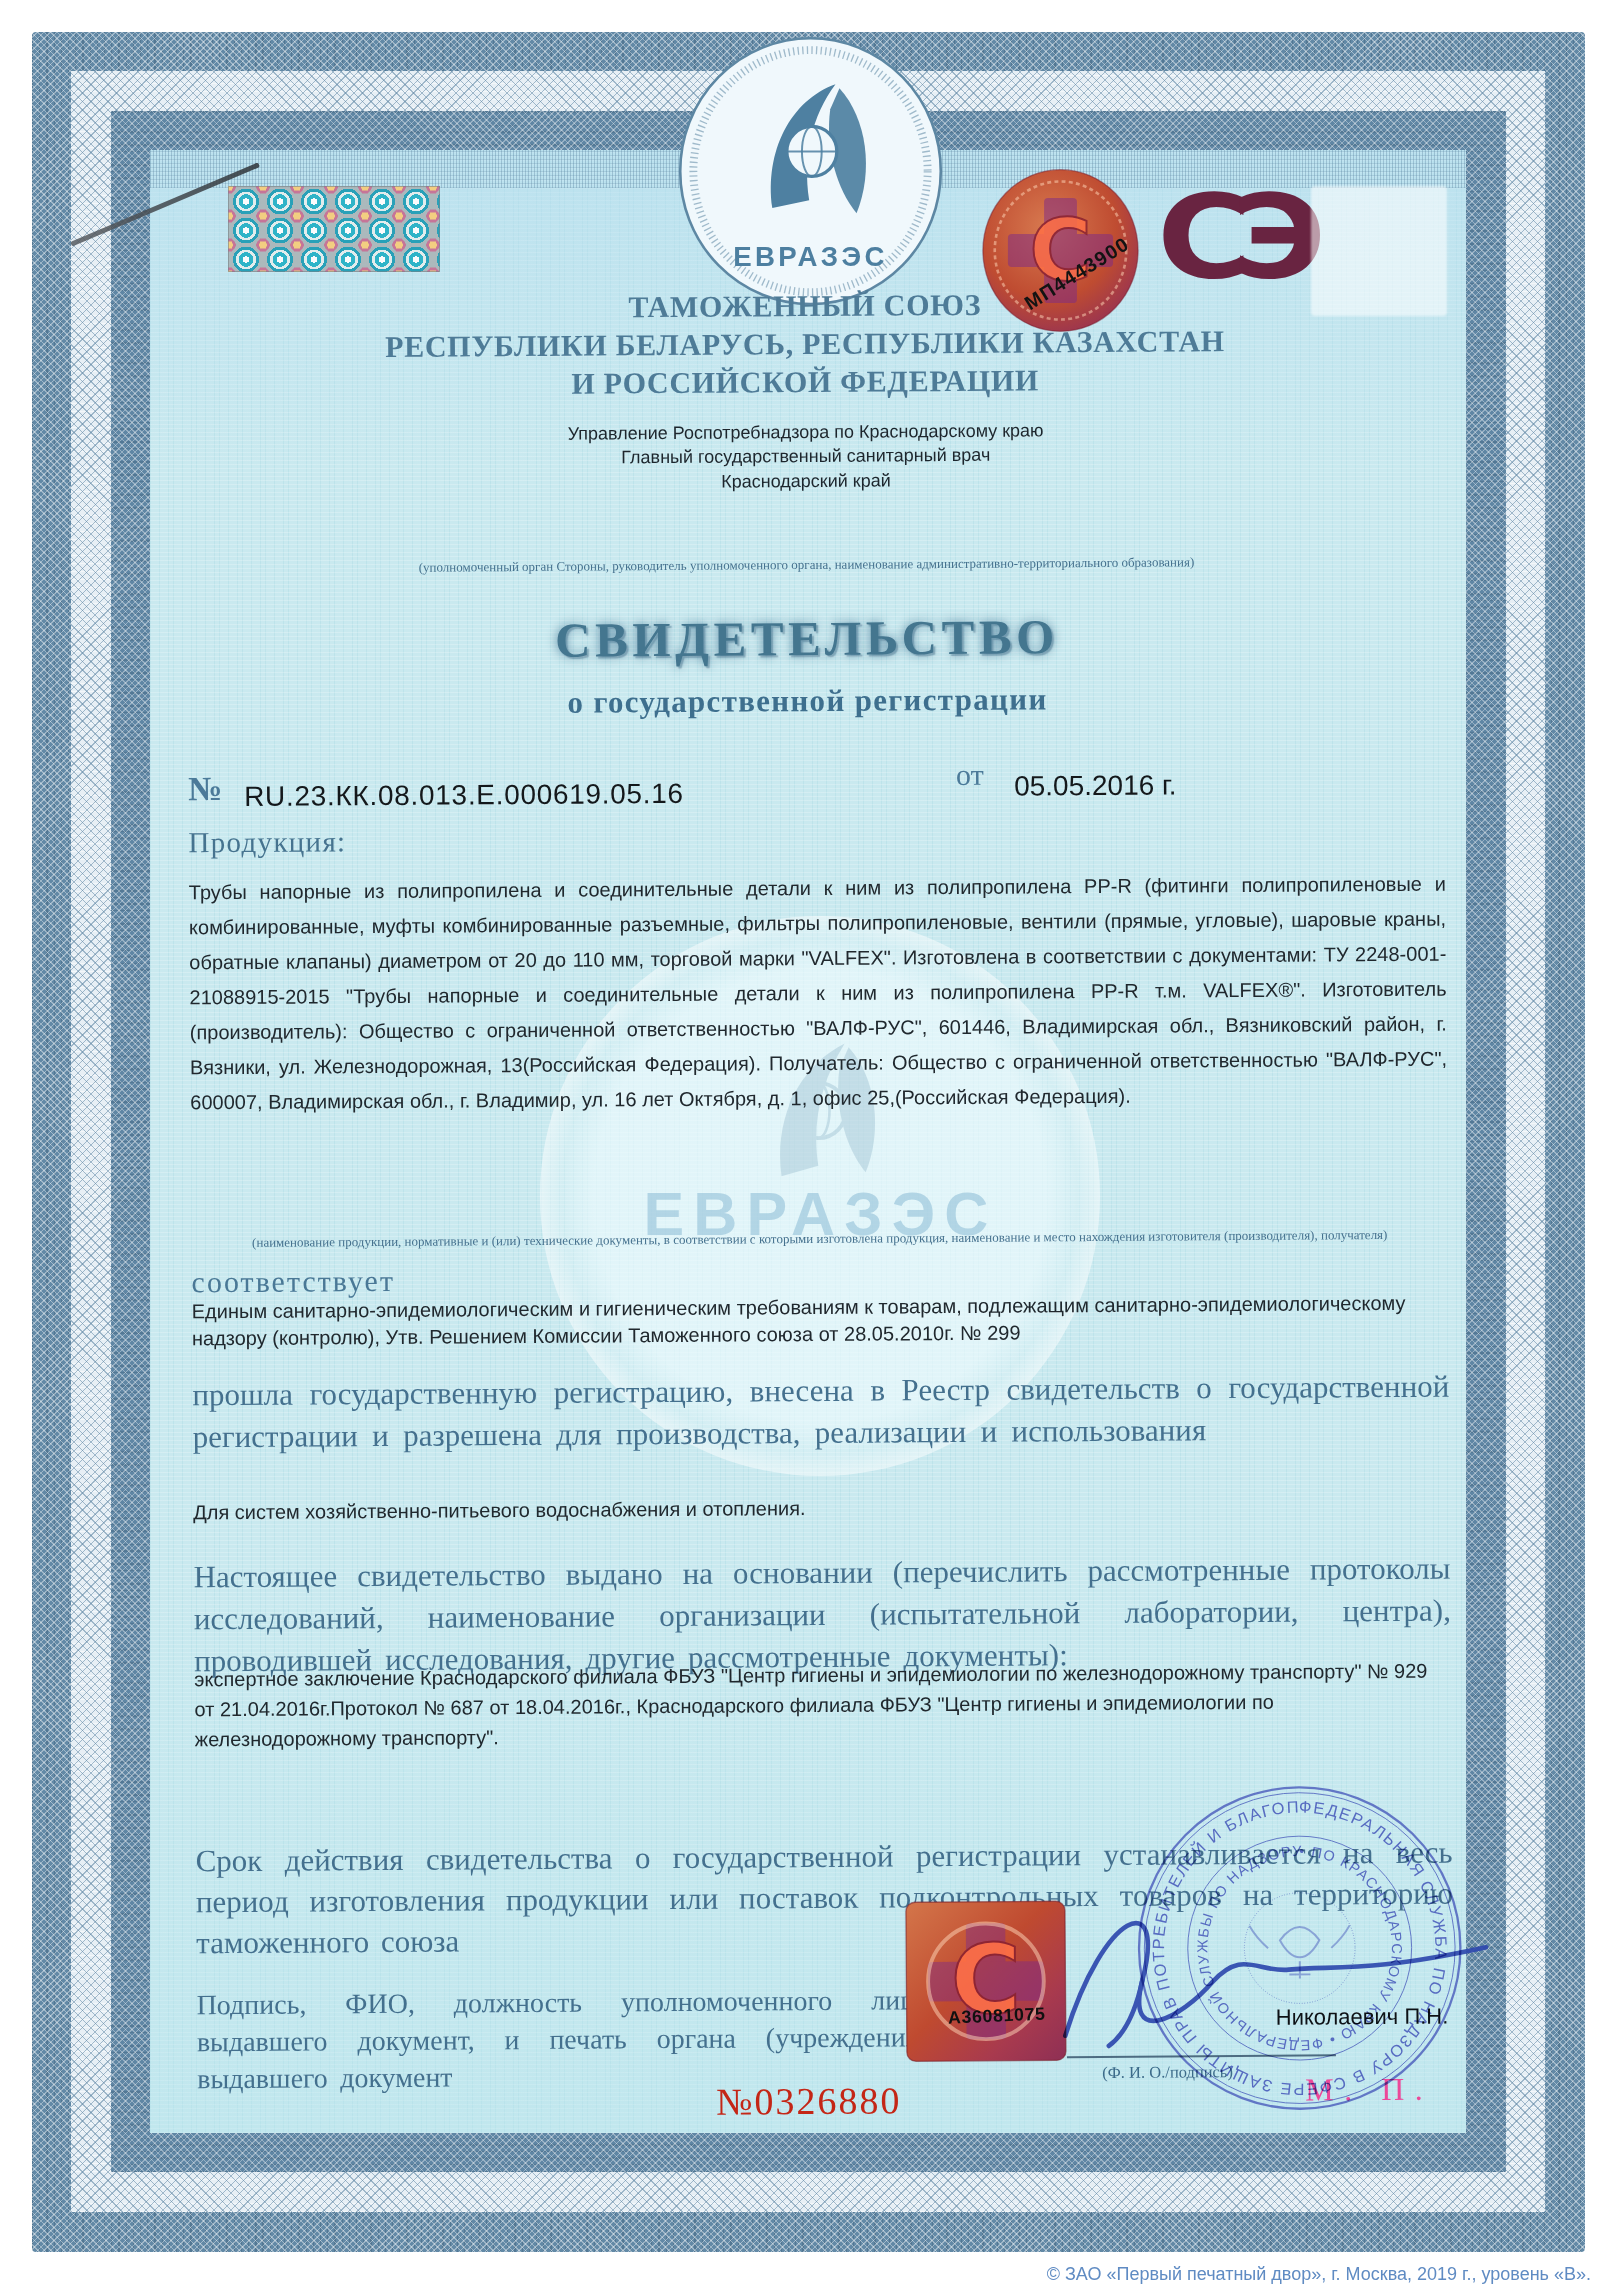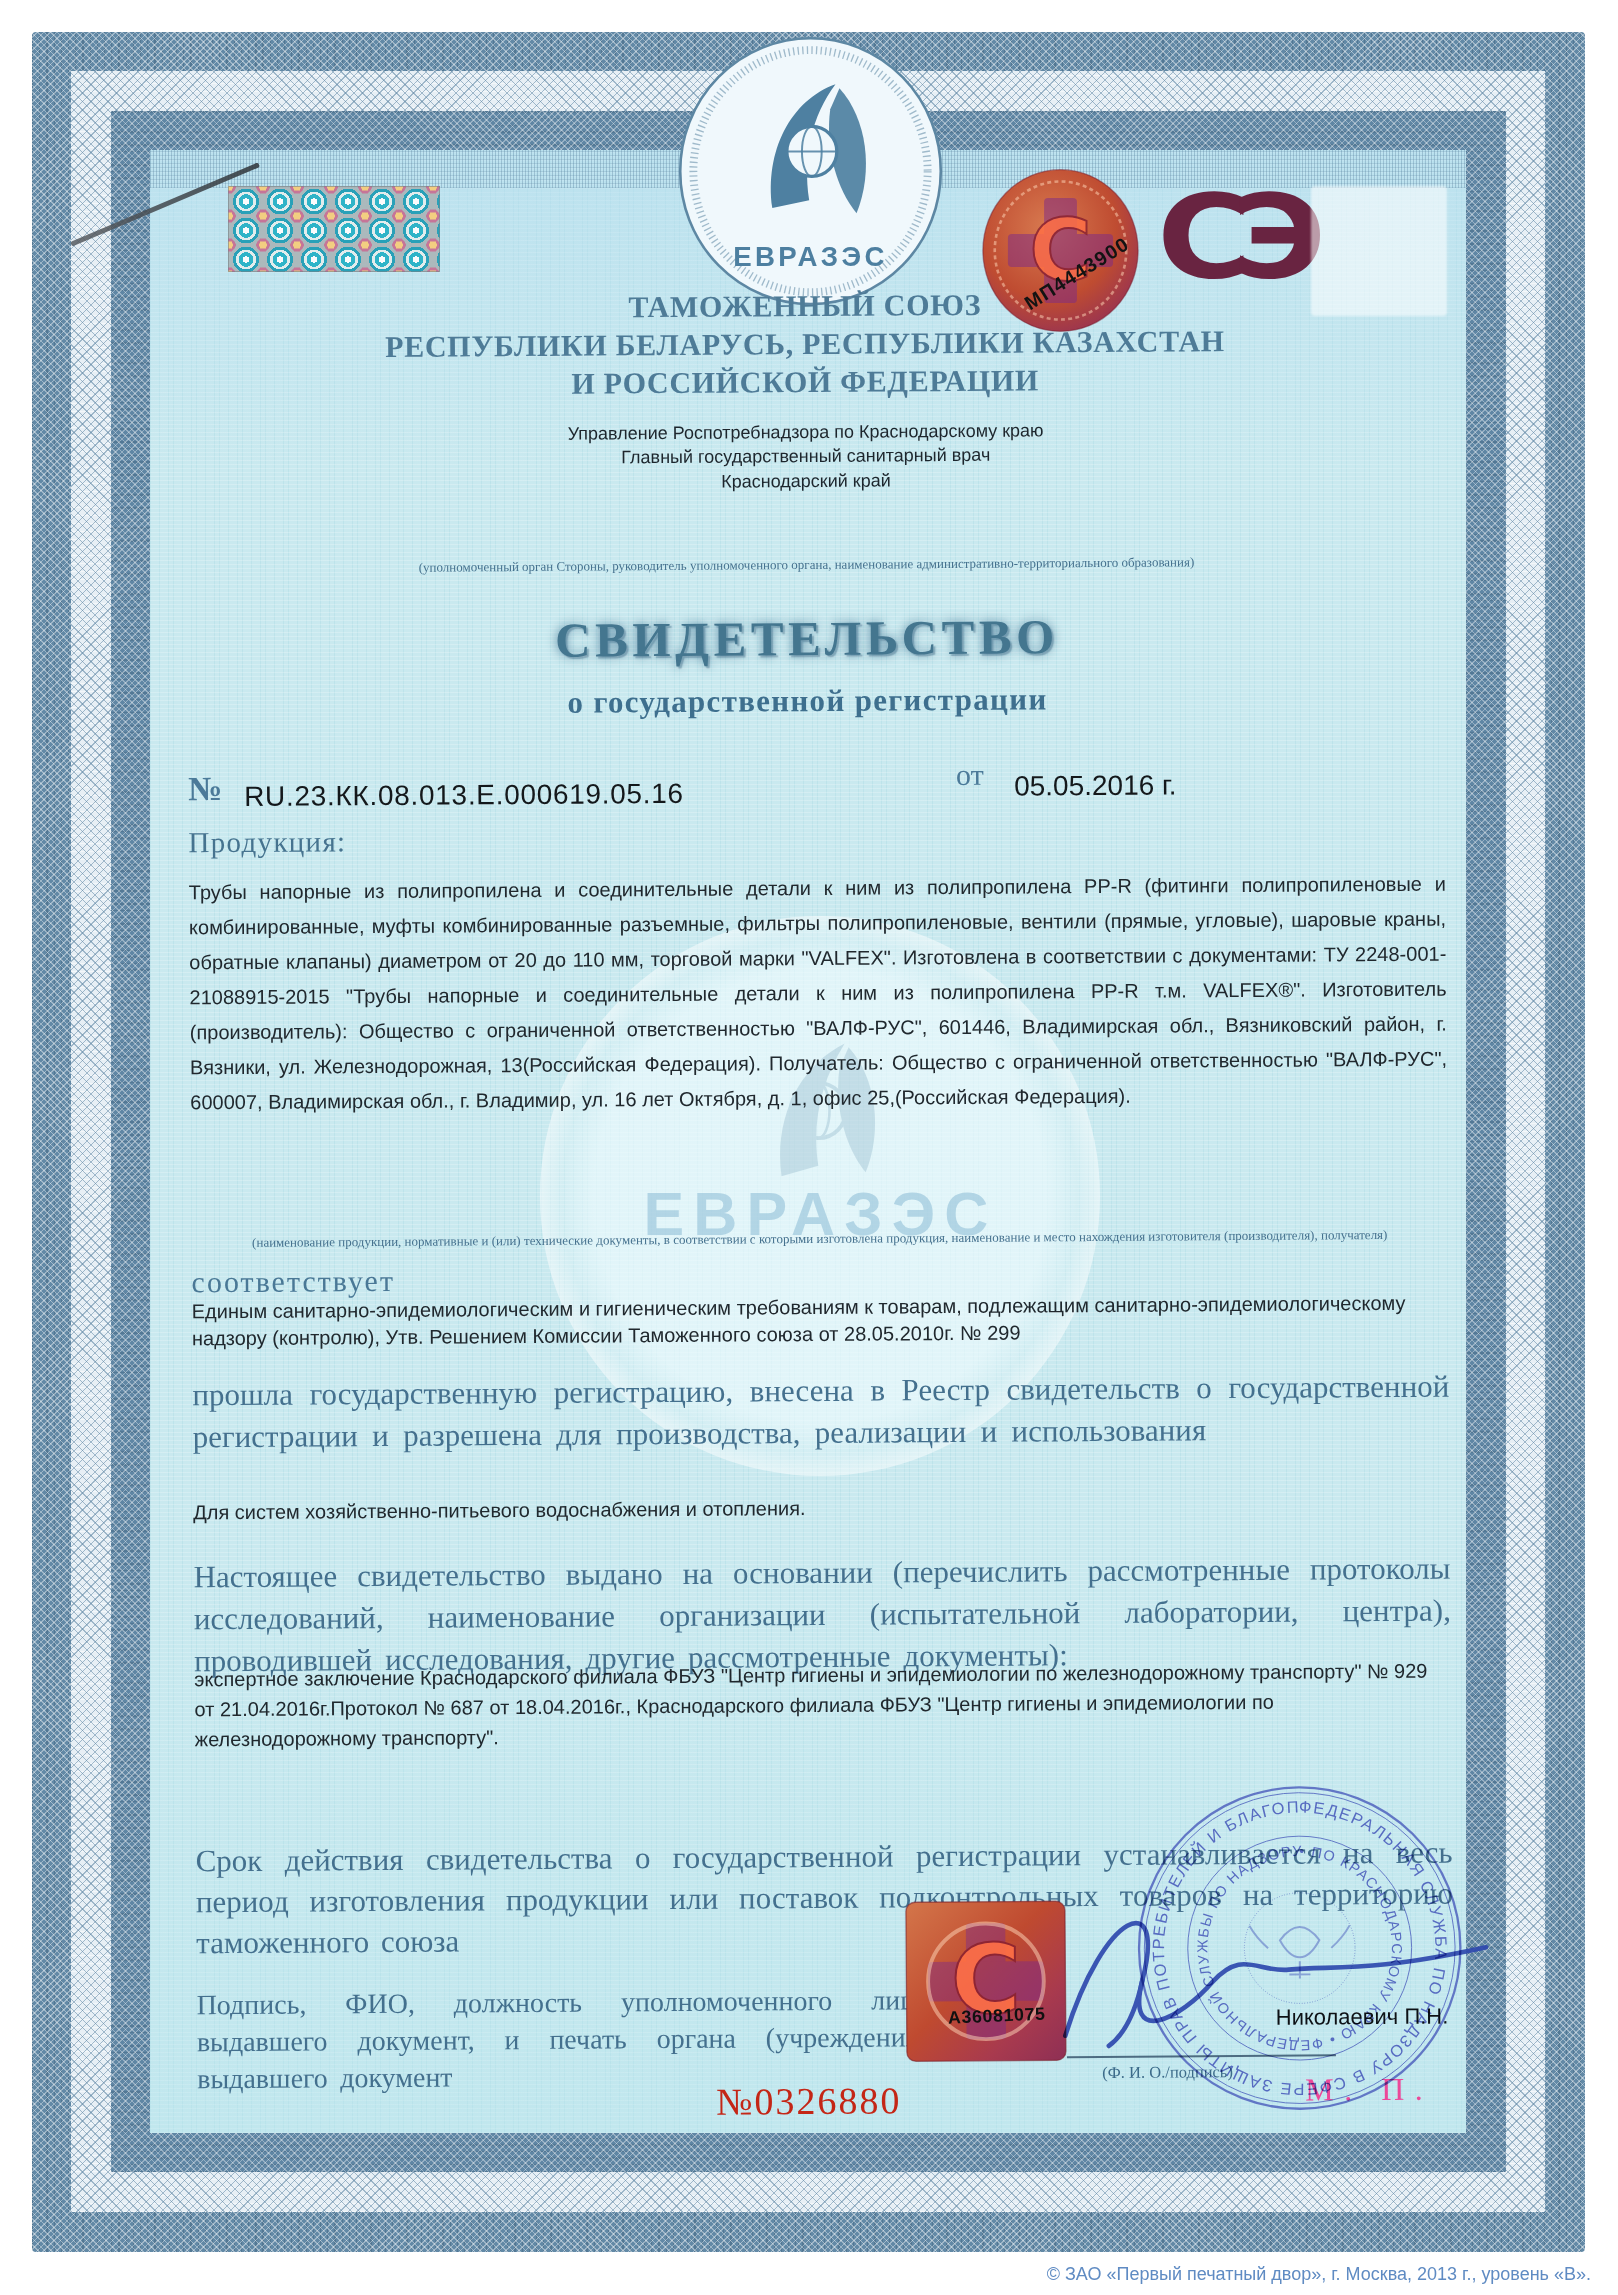--- a/index.html
+++ b/index.html
@@ -260,16 +260,16 @@
 
     <svg id="signature-svg" width="474" height="277" viewBox="0 0 720 420">
       <g stroke="#2f49ae" stroke-width="7" fill="none" stroke-linecap="round" opacity=".92">
         <path d="M60 330 C 120 140 215 105 178 245 C 150 350 236 305 284 250 C 330 200 352 236 400 232 C 470 226 520 238 700 200"></path>
         <path d="M178 245 C 166 300 148 330 126 346"></path>
       </g>
     </svg>
 
   </div>
 
-  <div class="abs" id="copyright">© ЗАО «Первый печатный двор»,  г. Москва,  2013 г., уровень «В».</div>
+  <div class="abs" id="copyright">© ЗАО «Первый печатный двор»,  г. Москва,  2019 г., уровень «В».</div>
 
 </div>
 
 
 </body></html>

